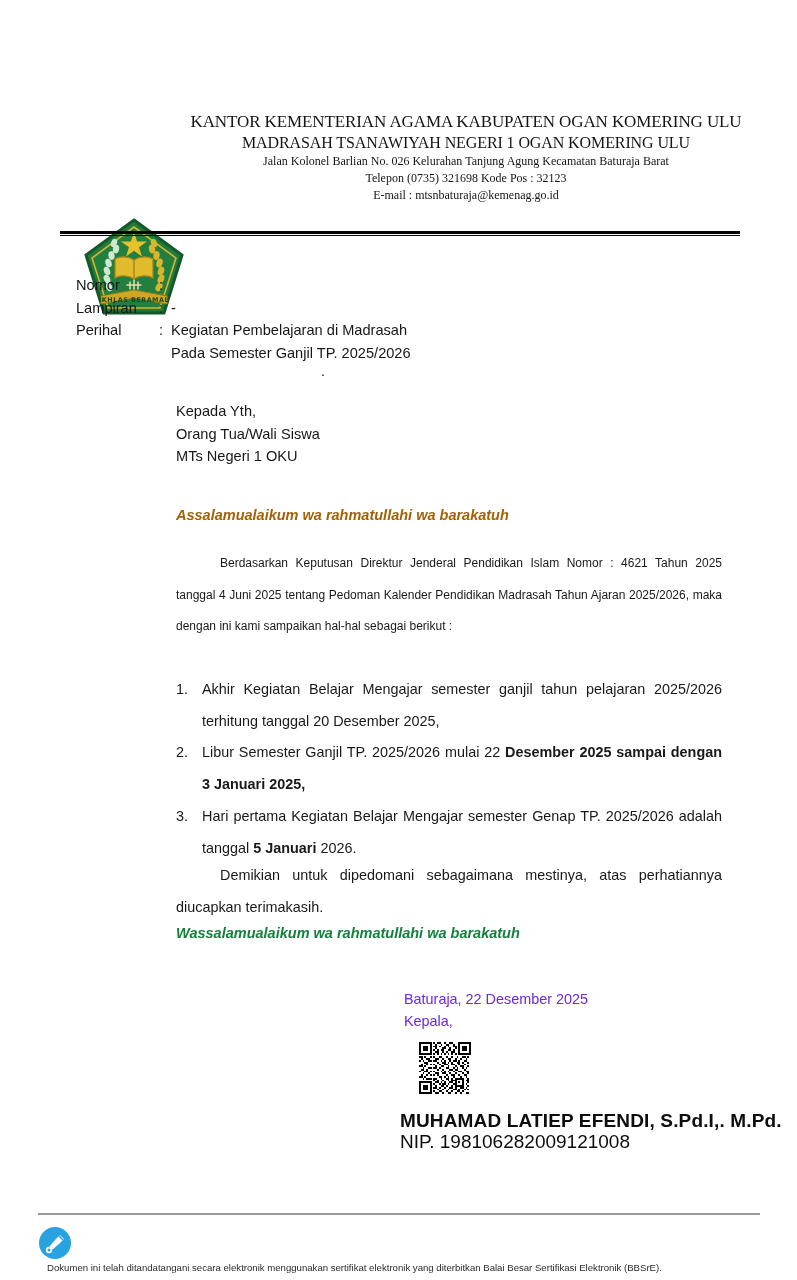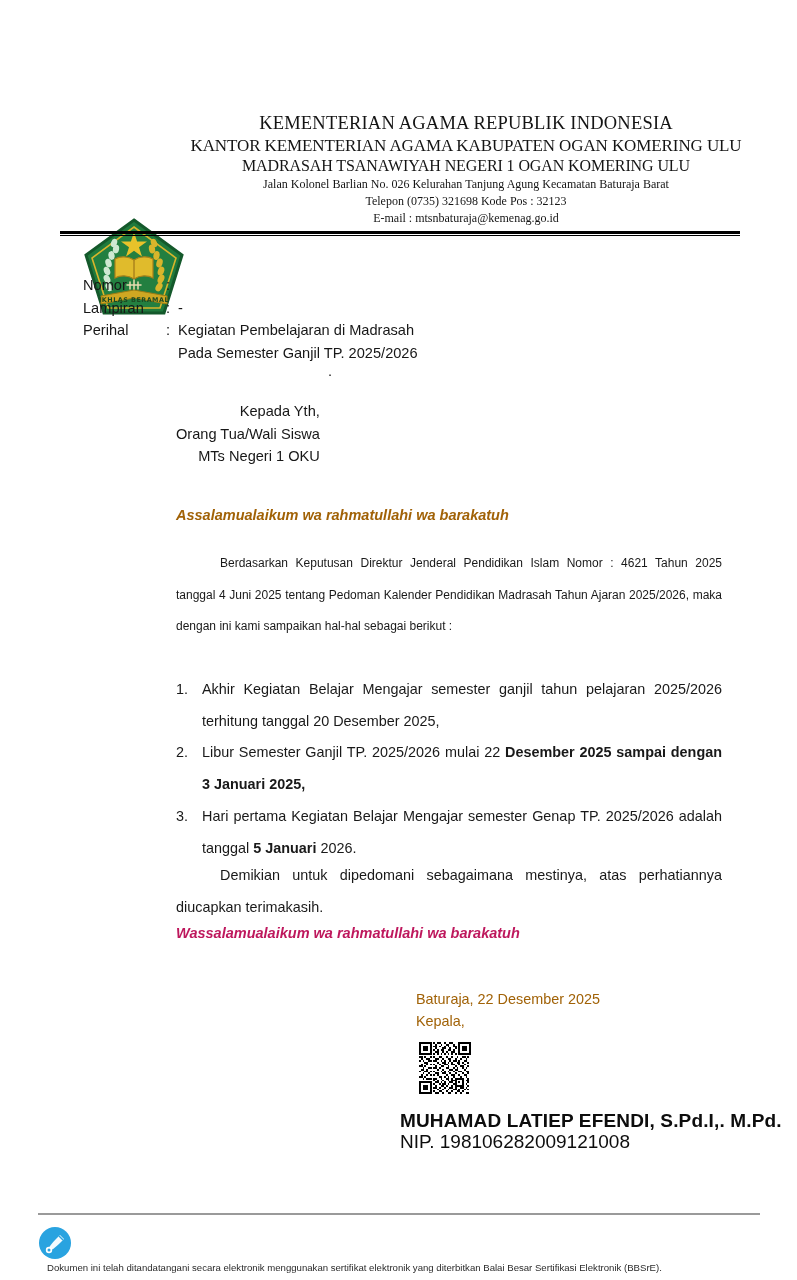--- a/index.html
+++ b/index.html
@@ -68,21 +68,21 @@
     width: 680px;
     height: 0;
     border-top: 3px solid #000;
     border-bottom: 1px solid #000;
     padding-bottom: 1px;
   }
 
   
   #meta-block {
     position: absolute;
-    left: 83px; top: 274px;
+    left: 76px; top: 274px;
     font-size: 14.6px;
     line-height: 22.6px;
     color: #171717;
   }
   .meta-row { display: flex; }
   .meta-label { width: 83px; flex: 0 0 83px; }
   .meta-colon { width: 12px; flex: 0 0 12px; }
   .meta-value { white-space: nowrap; }
   .meta-cont { margin-left: 95px; white-space: nowrap; }
   #perihal-dot {
@@ -91,21 +91,20 @@
     font-size: 14.6px;
   }
 
   
   #addressee {
     position: absolute;
     left: 176px; top: 400px;
     font-size: 14.6px;
     line-height: 22.6px;
     color: #171717;
-    text-align: right;
   }
   #addressee div { white-space: nowrap; }
 
   
   #salam-open {
     position: absolute;
     left: 176px; top: 507px;
     font-size: 14.5px;
     font-style: italic;
     font-weight: bold;
@@ -158,32 +157,31 @@
     text-indent: 44px;
     color: #191919;
   }
 
   #salam-close {
     position: absolute;
     left: 176px; top: 925px;
     font-size: 14.5px;
     font-style: italic;
     font-weight: bold;
-    color: #be185d;
+    color: #15803d;
     white-space: nowrap;
   }
 
   
   #signature {
     position: absolute;
     left: 404px; top: 988px;
     font-size: 14.4px;
     line-height: 22.4px;
-    color: #a16207;
-    margin-left: 12px;
+    color: #6d28d9;
   }
   #signature div { white-space: nowrap; }
 
   #qr-code {
     position: absolute;
     left: 419px; top: 1042px;
     width: 52px; height: 52px;
   }
   #qr-code svg { display: block; }
 
@@ -278,21 +276,20 @@
         <path d="M56 66 L56 73"></path>
         <path d="M52 64 L52 75"></path>
       </g>
 
       <path d="M19 80 L52 74 L85 80 L85 88 L52 82 L19 88 Z" fill="#cfa722" stroke="#9c7c14" stroke-width="1"></path>
       <text x="52" y="86" text-anchor="middle" font-family="DejaVu Sans, sans-serif" font-size="6.4" font-weight="bold" fill="#1d4a22" letter-spacing="0.5">IKHLAS BERAMAL</text>
     </svg>
   </div>
 
   <div id="header-text">
-    <div class="hdr-l1">KEMENTERIAN AGAMA REPUBLIK INDONESIA</div>
     <div class="hdr-l2">KANTOR KEMENTERIAN AGAMA KABUPATEN OGAN KOMERING ULU</div>
     <div class="hdr-l3">MADRASAH TSANAWIYAH NEGERI 1 OGAN KOMERING ULU</div>
     <div class="hdr-small">Jalan Kolonel Barlian No. 026 Kelurahan Tanjung Agung Kecamatan Baturaja Barat</div>
     <div class="hdr-small">Telepon (0735) 321698 Kode Pos : 32123</div>
     <div class="hdr-small">E-mail : mtsnbaturaja@kemenag.go.id</div>
   </div>
 </div>
 
 <div id="header-rule"></div>
 

